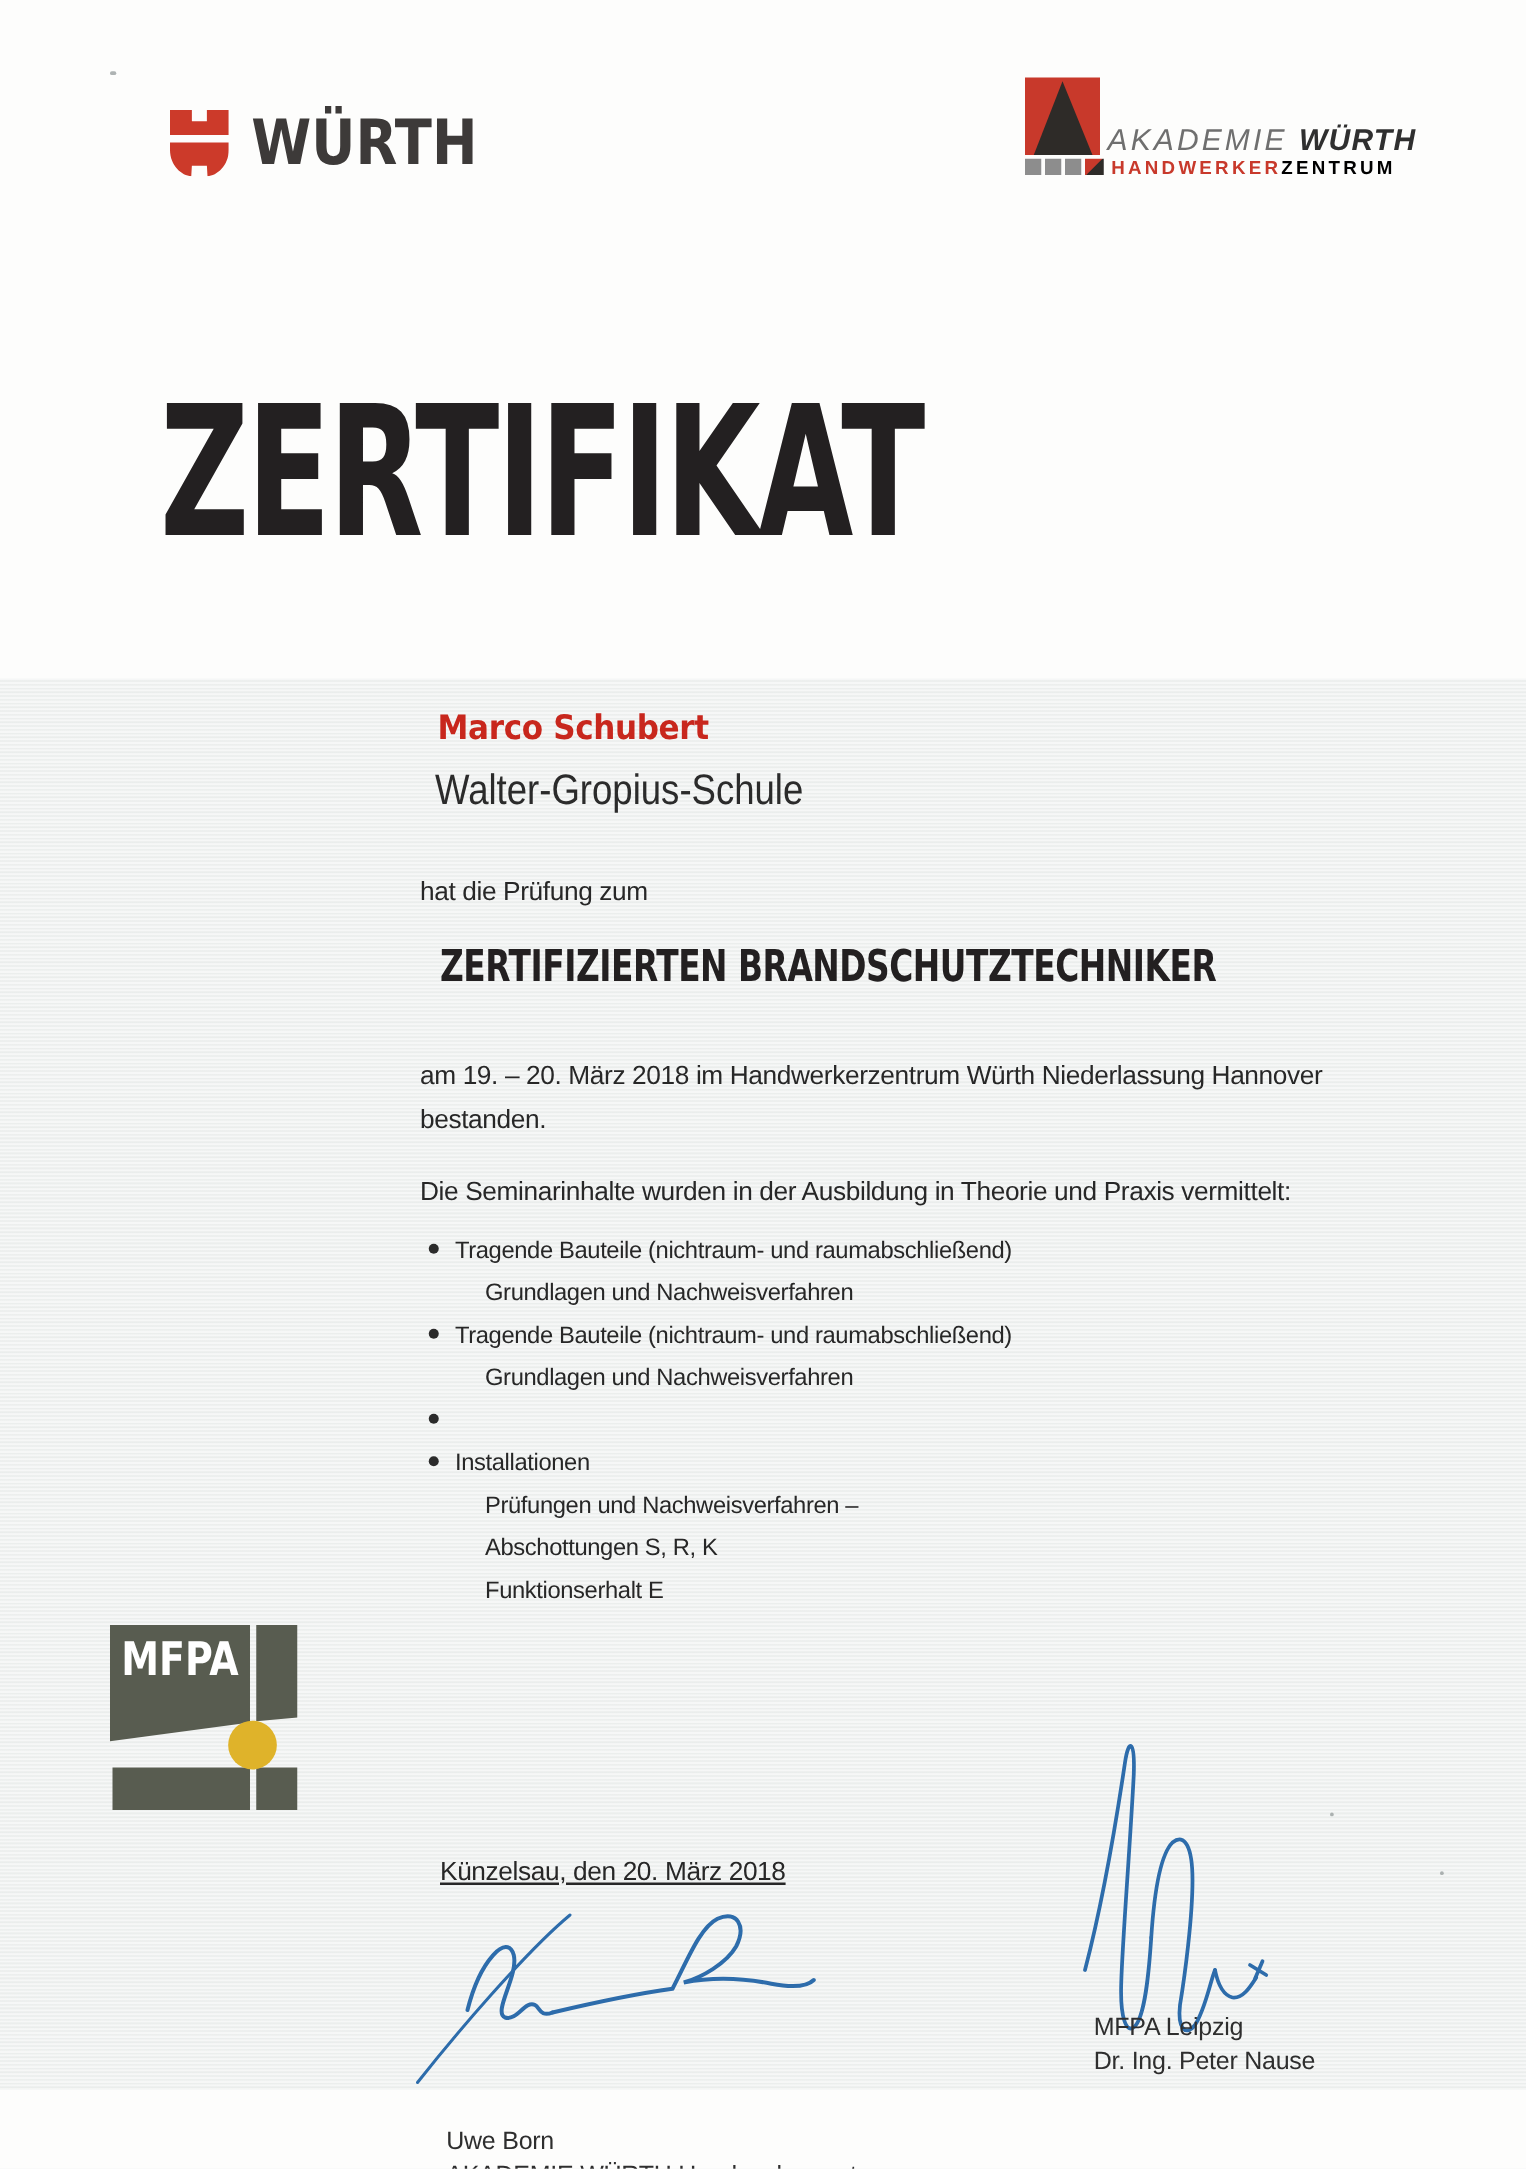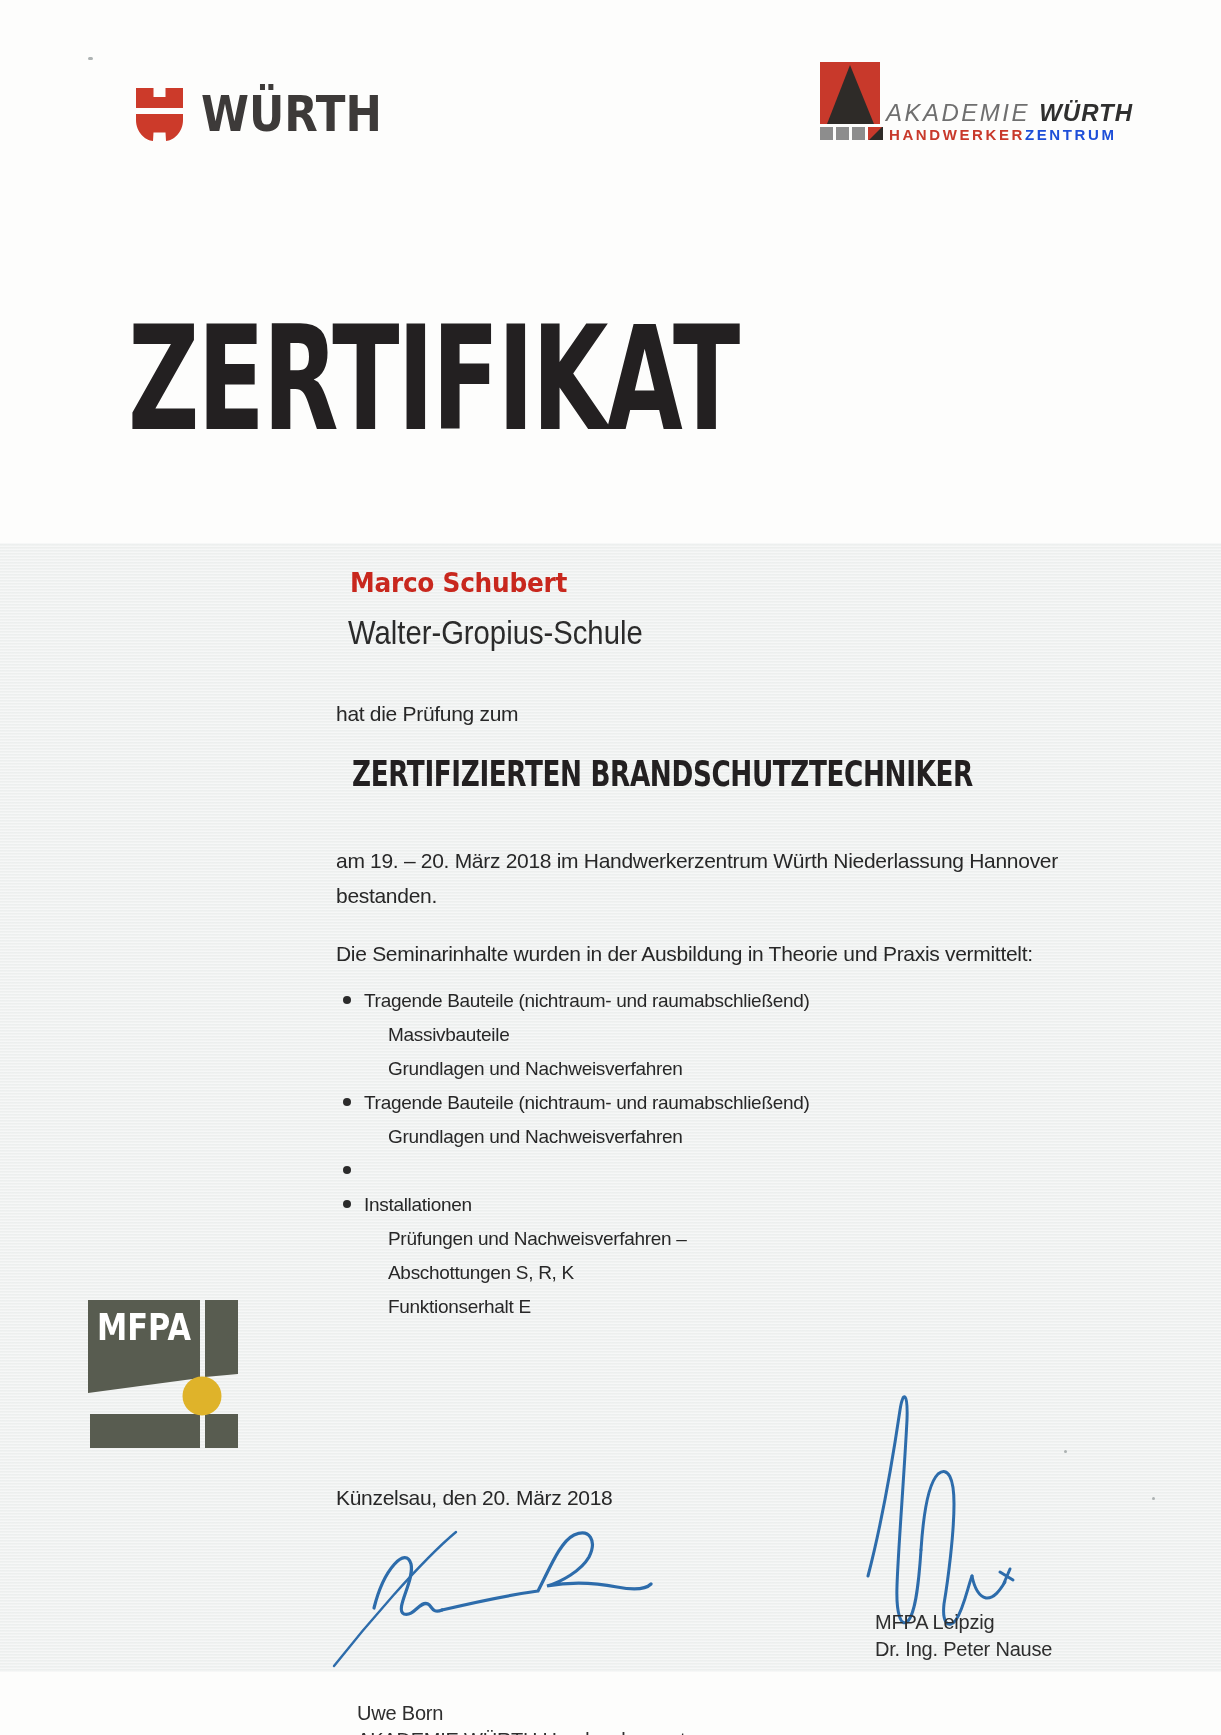--- a/index.html
+++ b/index.html
@@ -31,21 +31,21 @@
   }
 
   
   .ak-square { left:820px; top:62px; width:60px; height:62px; background:#c8392b; }
   .ak-sq-row { left:820px; top:127px; height:15px; display:flex; gap:3px; }
   .ak-sq { width:13px; height:13px; background:#8d8d8d; }
   .ak-sq.diag { width:15px; background:linear-gradient(135deg, #c8392b 48%, #2e2b28 52%); }
   .ak-line1 { left:886px; top:99px; font-size:24px; color:#6f6f6f; letter-spacing:2.5px; white-space:nowrap;font-style:italic; }
   .ak-line1 b { color:#2f2f2f; font-weight:700; letter-spacing:1px; }
   .ak-line2 { left:889px; top:126px; font-size:15px; font-weight:700; letter-spacing:2.6px; white-space:nowrap; color:#c8392b; }
-  .ak-line2 .dark { color:#1d4ed8; }
+  .ak-line2 .dark { color:#000000; }
 
   
   .cert-title {
     left:128px; top:306px;
     font-family:"DejaVu Sans", sans-serif;
     font-weight:700; font-size:145px; line-height:1;
     letter-spacing:-3px; color:#232021;
     transform:scaleX(.68); transform-origin:left top;
     white-space:nowrap;
   }
@@ -79,21 +79,21 @@
   .seminar-intro { left:336px; top:942px; }
 
   .topics { left:336px; top:984px; line-height:34px; font-size:19px; letter-spacing:-.3px; color:#272727; }
   .topic-title { white-space:nowrap; }
   .bullet-dot {
     display:inline-block; width:8px; height:8px; border-radius:50%;
     background:#2b2b2b; margin:0 13px 3px 7px;
   }
   .topic-detail { padding-left:52px; white-space:nowrap; }
 
-  .place-date { left:336px; top:1486px; }
+  .place-date { left:352px; top:1486px;text-decoration:underline; }
 
   
   .sig-label { font-size:20px; letter-spacing:-.2px; color:#2e2e2e; line-height:27px; white-space:nowrap; }
   .sig-left-labels { left:357px; top:1700px; }
   .sig-right-labels { left:875px; top:1609px; }
 
   
   .speck { width:5px; height:3px; background:#9aa0a0; border-radius:2px; opacity:.8; }
 </style>
 </head>
@@ -131,21 +131,20 @@
 <div class="abs body-text intro">hat die Prüfung zum</div>
 <div class="abs qualification">ZERTIFIZIERTEN BRANDSCHUTZTECHNIKER</div>
 <div class="abs body-text exam">
   <div>am 19. – 20. März 2018 im Handwerkerzentrum Würth Niederlassung Hannover</div>
   <div>bestanden.</div>
 </div>
 <div class="abs body-text seminar-intro">Die Seminarinhalte wurden in der Ausbildung in Theorie und Praxis vermittelt:</div>
 
 <div class="abs topics">
   <div class="topic-title"><span class="bullet-dot"></span><span>Tragende Bauteile (nichtraum- und raumabschließend)</span></div>
-  <div class="topic-detail">Massivbauteile</div>
   <div class="topic-detail">Grundlagen und Nachweisverfahren</div>
   <div class="topic-title"><span class="bullet-dot"></span><span>Tragende Bauteile (nichtraum- und raumabschließend)</span></div>
   <div class="topic-detail">Grundlagen und Nachweisverfahren</div>
   <div class="topic-title"><span class="bullet-dot"></span></div>
   <div class="topic-title"><span class="bullet-dot"></span><span>Installationen</span></div>
   <div class="topic-detail">Prüfungen und Nachweisverfahren –</div>
   <div class="topic-detail">Abschottungen S, R, K</div>
   <div class="topic-detail">Funktionserhalt E</div>
 </div>
 

